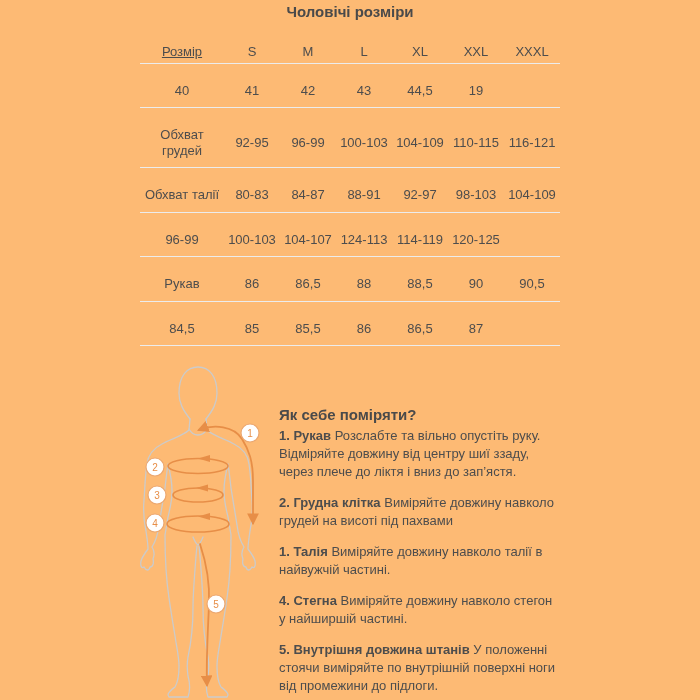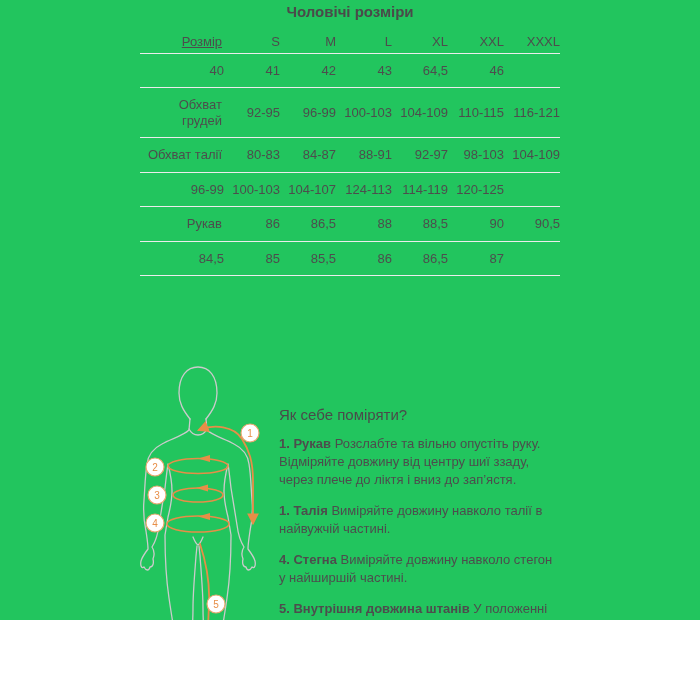--- a/index.html
+++ b/index.html
@@ -1,37 +1,37 @@
 <!DOCTYPE html>
 <html><head>
 <meta charset="utf-8">
 <style>
   html,body{margin:0;padding:0;background:#fff;}
   .page{
-    position:relative;width:700px;height:620px;background:#22c55e;overflow:hidden;
+    position:relative;width:700px;height:700px;background:#fdba74;overflow:hidden;
     font-family:"Liberation Sans", sans-serif;color:#4d4d4d;
   }
   .title{
     position:absolute;top:3px;left:0;width:700px;text-align:center;
     font-size:15px;font-weight:600;color:#4a4a4a;
   }
   
   .size-table{position:absolute;left:140px;top:30px;width:420px;font-size:13px;}
   .t-row{
     display:grid;grid-template-columns:84px repeat(6,1fr);
     align-items:center;border-bottom:1px solid #ececec;
     padding:9px 0;line-height:15.5px;
   }
   .t-row.t-head{padding:4px 0 3px;}
-  .t-cell{text-align:right;}
+  .t-cell{text-align:center;margin-top:10px;}
   .t-label{padding:0 2px;}
   .size-link{text-decoration:underline;cursor:pointer;color:#4d4d4d;}
   
   .howto{position:absolute;left:279px;top:406px;width:282px;}
-  .howto-title{font-size:15px;font-weight:400;color:#4a4a4a;margin:0 0 12px 0;}
+  .howto-title{font-size:15px;font-weight:700;color:#4a4a4a;margin:0 0 4px 0;}
   .howto p{font-size:13px;line-height:18px;margin:0 0 13px 0;color:#4d4d4d;}
   .howto .b{font-weight:700;}
   
   .figure{position:absolute;left:140px;top:360px;width:141px;height:341px;}
   .figure svg{display:block;}
 </style>
 </head>
 <body>
 
 <div class="page">
@@ -47,22 +47,22 @@
       <div class="t-cell">XL</div>
       <div class="t-cell">XXL</div>
       <div class="t-cell">XXXL</div>
     </div>
 
     <div class="t-row">
       <div class="t-cell">40</div>
       <div class="t-cell">41</div>
       <div class="t-cell">42</div>
       <div class="t-cell">43</div>
-      <div class="t-cell">64,5</div>
-      <div class="t-cell">46</div>
+      <div class="t-cell">44,5</div>
+      <div class="t-cell">19</div>
     </div>
 
     <div class="t-row">
       <div class="t-cell t-label">Обхват грудей</div>
       <div class="t-cell">92-95</div>
       <div class="t-cell">96-99</div>
       <div class="t-cell">100-103</div>
       <div class="t-cell">104-109</div>
       <div class="t-cell">110-115</div>
       <div class="t-cell">116-121</div>
@@ -163,18 +163,19 @@
         <text x="15" y="166.5">4</text>
         <circle cx="76" cy="244" r="9" stroke="#EBA770" stroke-width="1.2" fill="#fff"></circle>
         <text x="76" y="247.5">5</text>
       </g>
     </svg>
   </div>
 
   <div class="howto">
     <div class="howto-title">Як себе поміряти?</div>
     <p><span class="b">1. Рукав</span> <span>Розслабте та вільно опустіть руку. Відміряйте довжину від центру шиї ззаду, через плече до ліктя і вниз до зап’ястя.</span></p>
+    <p><span class="b">2. Грудна клітка</span> <span>Виміряйте довжину навколо грудей на висоті під пахвами</span></p>
     <p><span class="b">1. Талія</span> <span>Виміряйте довжину навколо талії в найвужчій частині.</span></p>
     <p><span class="b">4. Стегна</span> <span>Виміряйте довжину навколо стегон у найширшій частині.</span></p>
     <p><span class="b">5. Внутрішня довжина штанів</span> <span>У положенні стоячи виміряйте по внутрішній поверхні ноги від промежини до підлоги.</span></p>
   </div>
 
 </div>
 
 </body></html>

